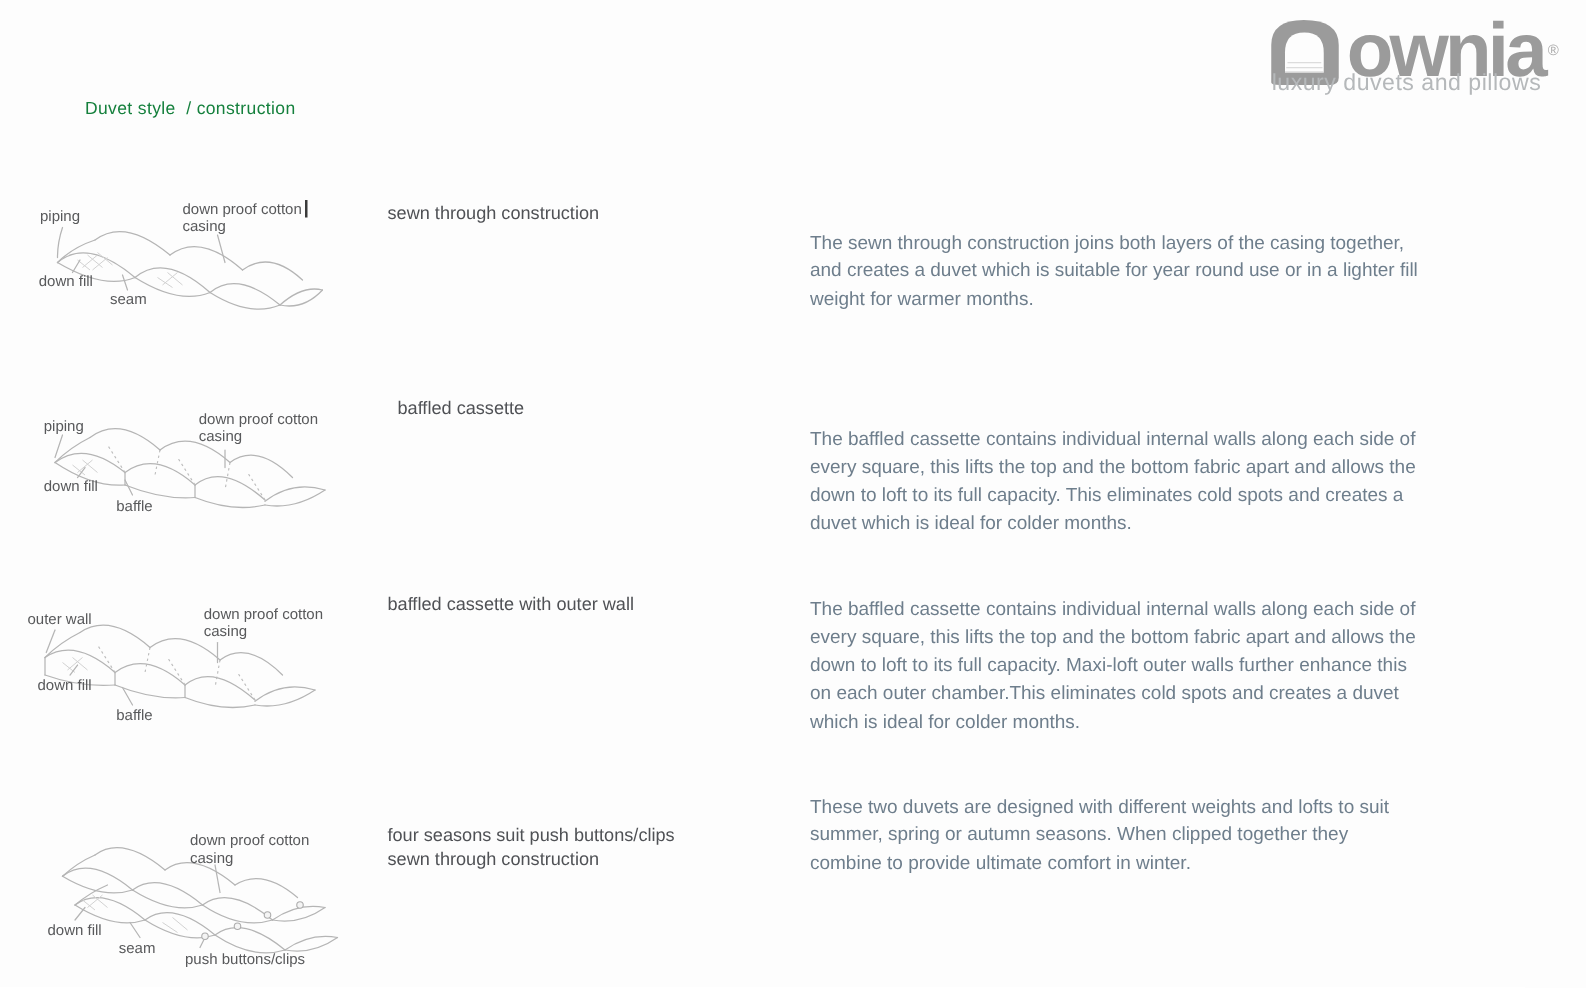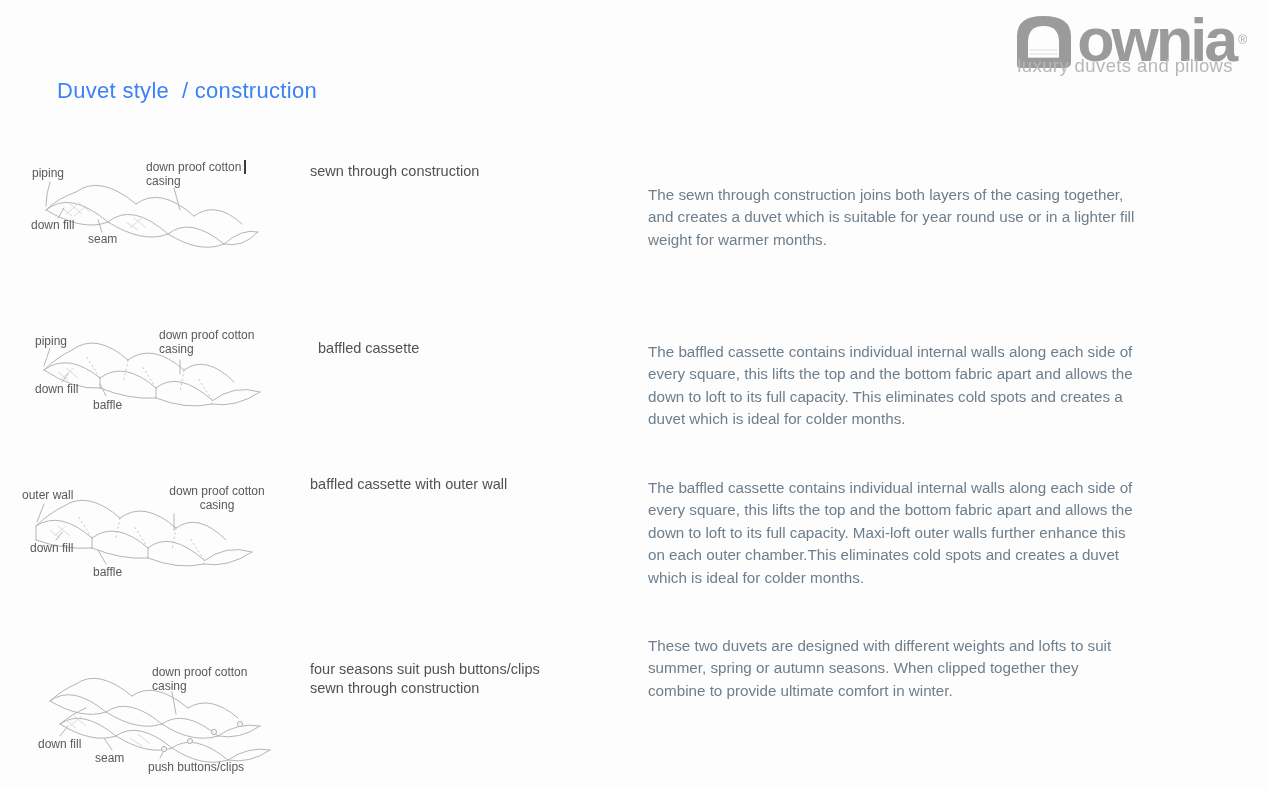--- a/index.html
+++ b/index.html
@@ -9,42 +9,42 @@
 
   
   .logo { position:absolute; top:12px; right:22px; text-align:right; }
   .logo-row { display:flex; align-items:center; justify-content:flex-end; }
   .logo-mark { display:block; margin-right:2px; }
   .logo-word { font-size:61px; font-weight:bold; color:#9b9b9b; letter-spacing:-3px; line-height:0.82; }
   .logo-reg { font-size:12px; color:#a9a9a9; margin-left:3px; line-height:2.2; }
   .logo-tagline { font-size:18.5px; color:#b5b8ba; letter-spacing:0.4px; margin-top:-14px; margin-right:14px; }
 
   
-  .page-title { position:absolute; left:57px; top:78px; font-size:22px; font-weight:normal; color:#3b82f6; letter-spacing:0.3px; }
+  .page-title { position:absolute; left:68px; top:78px; font-size:14px; font-weight:normal; color:#15803d; letter-spacing:0.3px; }
 
   
   .row-heading { position:absolute; font-size:14.5px; color:#4f5155; line-height:18.5px; }
   .rh-1 { left:310px; top:162px; }
-  .rh-2 { left:318px; top:318px;margin-top:21px; }
+  .rh-2 { left:318px; top:318px; }
   .rh-3 { left:310px; top:475px; }
   .rh-4 { left:310px; top:660px; }
   .row-heading span { display:block; }
 
   
   .row-desc { position:absolute; left:648px; width:488px; font-size:15.2px; color:#6e7e8c; line-height:22.4px;margin-top:24px; }
   .rd-1 { top:160px; }
   .rd-2 { top:317px; }
   .rd-3 { top:453px; }
   .rd-4 { top:611px; }
 
   
   .diagram { position:absolute; }
   .dg-1 { left:28px;  top:152px; width:232px; height:112px; }
   .dg-2 { left:28px;  top:320px; width:250px; height:100px; }
-  .dg-3 { left:14px;  top:478px; width:260px; height:108px;text-align:center; }
+  .dg-3 { left:14px;  top:478px; width:260px; height:108px; }
   .dg-4 { left:30px;  top:656px; width:265px; height:125px; }
   .diagram svg { position:absolute; left:0; top:0; }
   .diagram-label { position:absolute; font-size:12px; color:#58595b; line-height:14px; white-space:nowrap; }
   .diagram-label.wrap { white-space:normal; width:108px; }
   .ln  { fill:none; stroke:#b5b5b5; stroke-width:1; stroke-linecap:round; }
   .lt  { fill:none; stroke:#d2d2d2; stroke-width:0.8; }
   .dot { fill:none; stroke:#bcbcbc; stroke-width:0.9; stroke-dasharray:2,2.5; }
   .btn-circle { fill:#f4f4f4; stroke:#adadad; stroke-width:0.9; }
   .caret { position:absolute; width:1.5px; height:14px; background:#3a3a3a; }
 </style>

